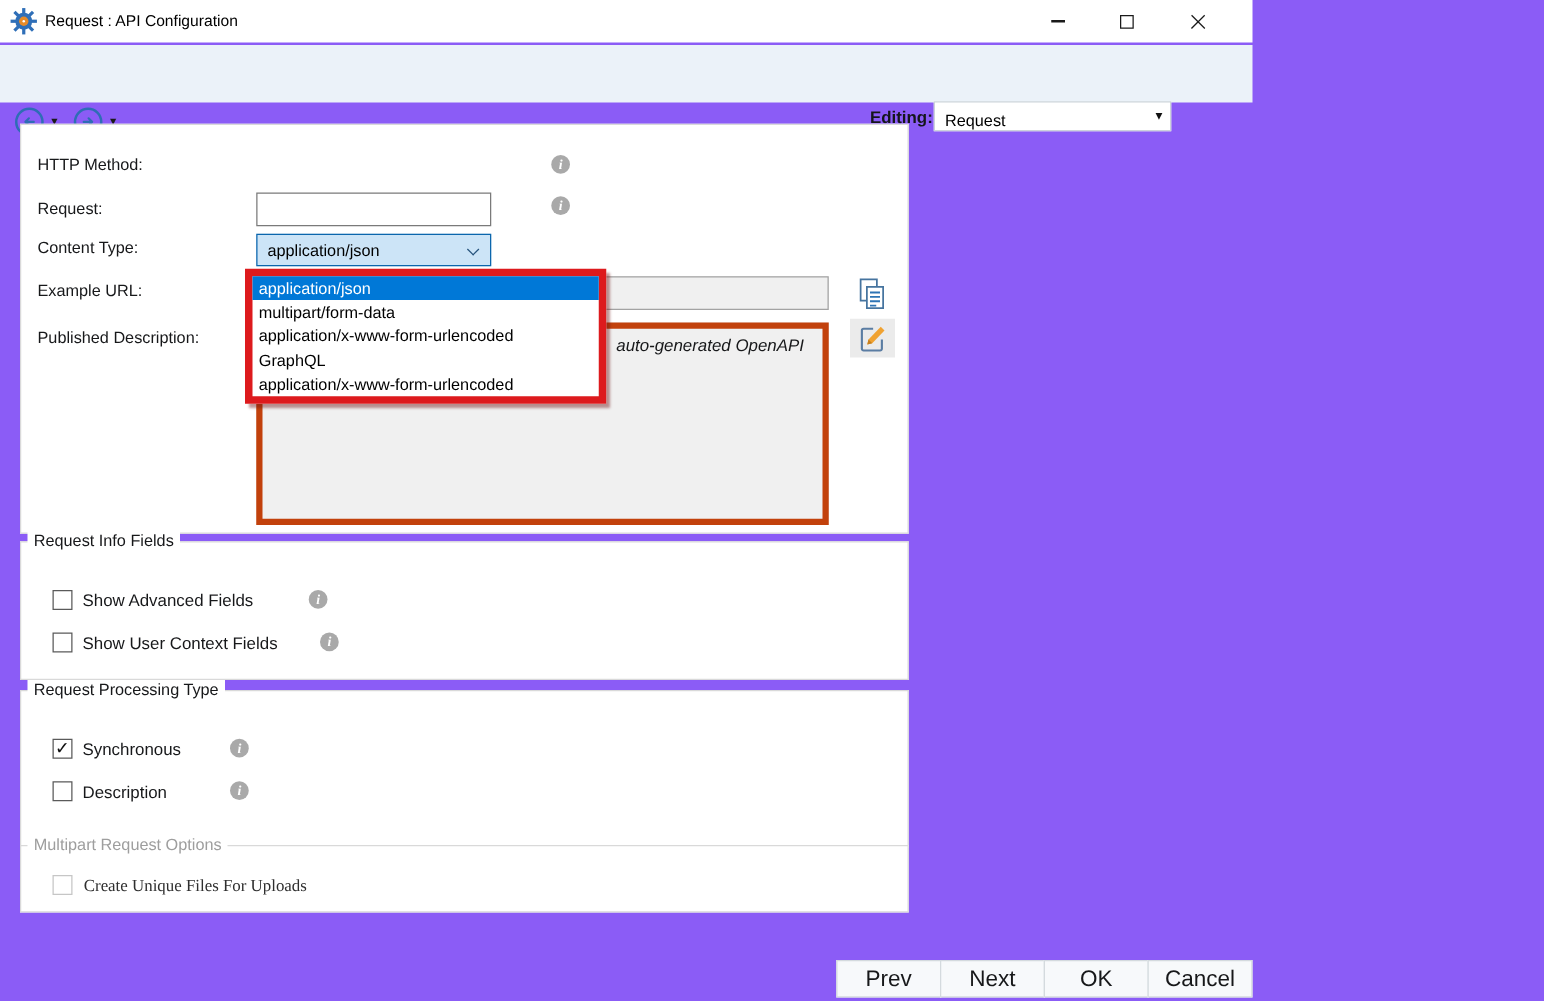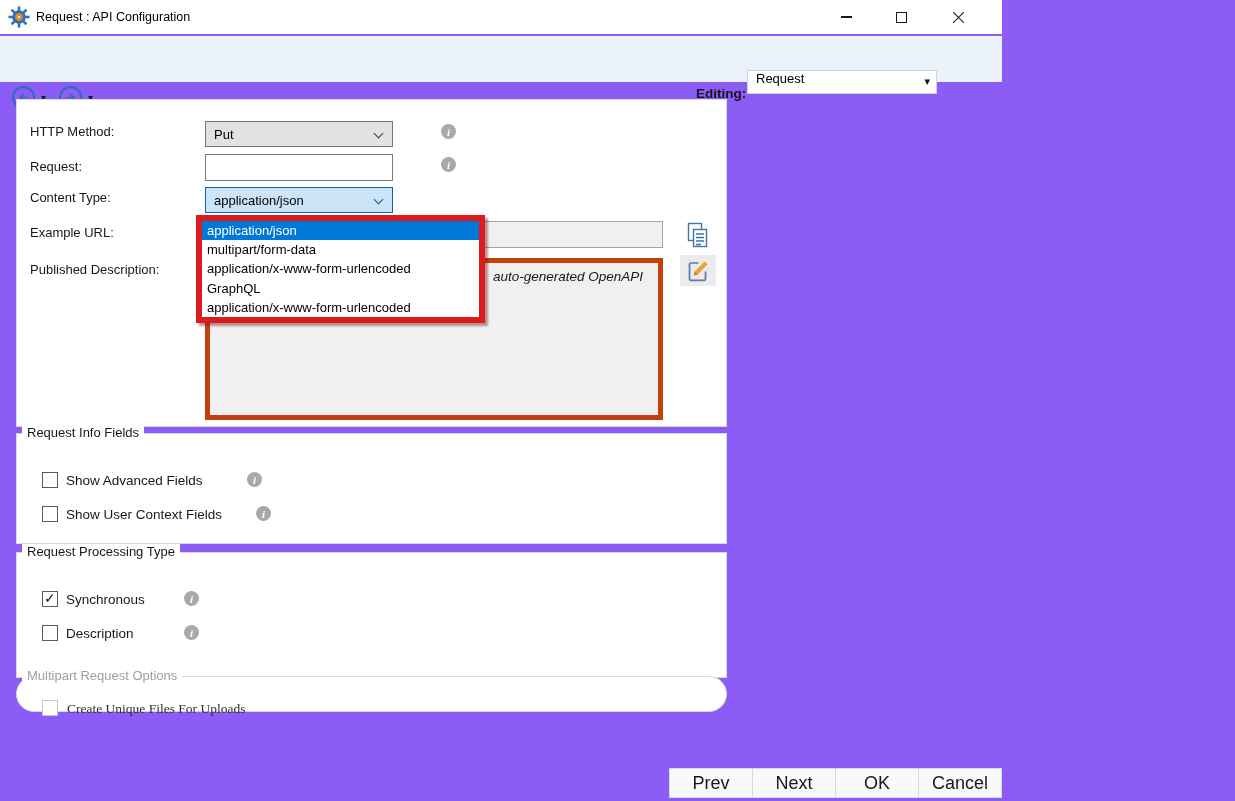--- a/index.html
+++ b/index.html
@@ -23,22 +23,22 @@
   .glyph-close::after  { transform:rotate(-45deg); }
 
   
   #toolbar { left:0; top:36px; width:1002px; height:46px; background:#ebf2f9; }
   .nav-circle { top:50px; width:23px; height:23px; border-radius:50%; border:2px solid #2e6db5;
       display:flex; align-items:center; justify-content:center; background:transparent; }
   #nav-back { left:12px; } #nav-fwd { left:59px; }
   .nav-caret { top:53px; font-size:10px; color:#1a1a1a; line-height:18px; }
   #caret-back { left:41px; } #caret-fwd { left:88px; }
   #editing-label { left:696px; top:50px; font-size:13.5px; font-weight:600; color:#14161a; }
-  #editing-combo { left:747px; top:34px; width:190px; height:24px; background:#fff;
-      border:1px solid #ccd3da; display:flex; align-items:flex-start; padding:0 8px; font-size:13px; color:#000; }
+  #editing-combo { left:747px; top:45px; width:190px; height:24px; background:#fff;
+      border:1px solid #ccd3da; display:flex; align-items:flex-end; padding:0 8px; font-size:13px; color:#000; }
   #editing-caret { position:absolute; right:6px; top:4px; font-size:11px; color:#111; }
 
   
   #panel-main { left:16px; top:99px; width:711px; height:328px; border:1px solid #d9d9d9; background:#fff; }
   .field-label { font-size:13px; color:#17181a; white-space:nowrap; }
   #lbl-method { left:30px; top:124px; } #lbl-resource { left:30px; top:159px; }
   #lbl-ctype { left:30px; top:190px; } #lbl-url { left:30px; top:225px; }
   #lbl-desc { left:30px; top:262px; }
 
   .combo { display:flex; align-items:center; padding:0 8px; font-size:13px; color:#000; }
@@ -72,21 +72,21 @@
   .dd-option { height:19.2px; line-height:19.2px; padding-left:5px; font-size:13px; color:#000;
       white-space:nowrap; overflow:hidden; }
   .dd-option.selected { background:#0078d7; color:#fff; }
 
   
   .group { border:1px solid #d9d9d9; background:#fff; }
   .group-legend { position:absolute; top:-9px; left:5px; background:#fff; padding:0 5px;
       font-size:13px; color:#17181a; white-space:nowrap; }
   #fs-info { left:16px; top:433px; width:711px; height:111px; }
   #fs-proc { left:16px; top:552px; width:711px; height:126px; }
-  #fs-multi { left:16px; top:676px; width:711px; height:36px;border-radius:19px; }
+  #fs-multi { left:16px; top:676px; width:711px; height:54px; }
   #fs-multi .group-legend { color:#9e9e9e; }
 
   .cb { width:16px; height:16px; border:1px solid #5a5a5a; background:#fff; }
   .cb.checked::after { content:"✓"; position:absolute; margin-left:1px; margin-top:-2px;
       font-size:14px; color:#111; }
   .cb.disabled { border-color:#c6c6c6; }
   .cb-label { font-size:13.5px; color:#17181a; white-space:nowrap; }
   #cb-adv { left:42px; top:472px; }   #cbl-adv { left:66px; top:473px; }
   #cb-ctx { left:42px; top:506px; }   #cbl-ctx { left:66px; top:507px; }
   #cb-sync { left:42px; top:591px; }  #cbl-sync { left:66px; top:592px; }
@@ -150,24 +150,20 @@
     <span id="editing-label" class="abs">Editing:</span>
     <div id="editing-combo" class="abs">
       <span>Request</span>
       <span id="editing-caret">▾</span>
     </div>
   </div>
 
   <div id="panel-main" class="abs"></div>
 
   <span id="lbl-method" class="abs field-label">HTTP Method:</span>
-  <div id="combo-method" class="abs combo">
-    <span>Put</span>
-    <span class="combo-chevron"></span>
-  </div>
   <span id="info-method" class="abs info-icon">i</span>
 
   <span id="lbl-resource" class="abs field-label">Request:</span>
   <input id="input-resource" class="abs" type="text" value="" style="">
   <span id="info-resource" class="abs info-icon">i</span>
 
   <span id="lbl-ctype" class="abs field-label">Content Type:</span>
   <div id="combo-ctype" class="abs combo">
     <span>application/json</span>
     <span class="combo-chevron"></span>

